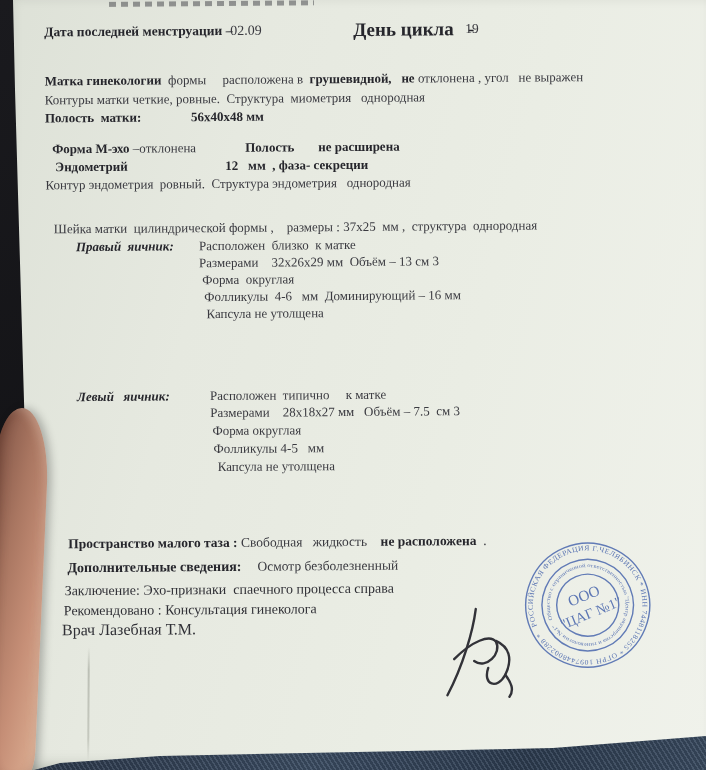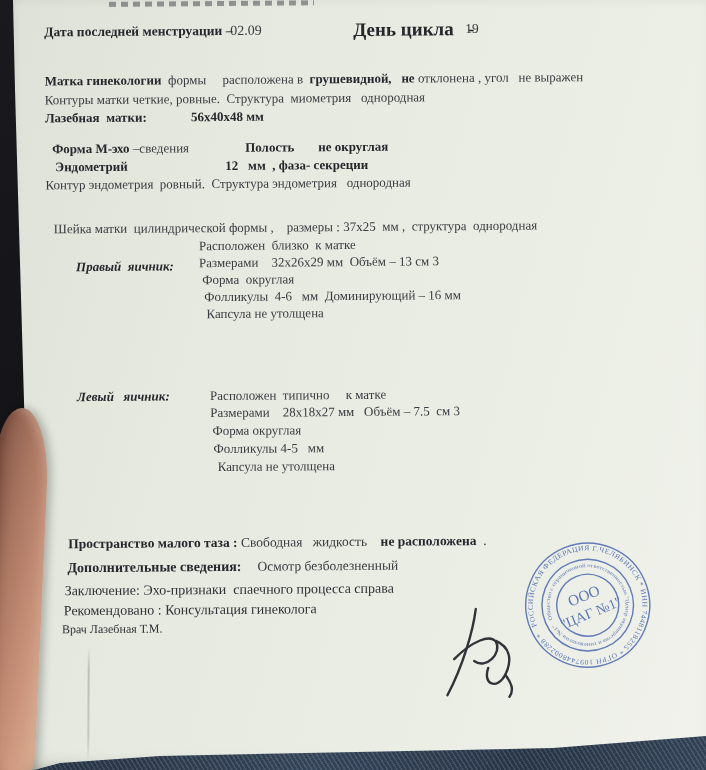--- a/index.html
+++ b/index.html
@@ -56,54 +56,54 @@
 
     <div class="clip-remnant"></div>
 
     <div class="t b" style="left:47px;top:22px;font-size:13.5px;">Дата последней менструации –</div>
     <div class="t" style="left:233px;top:22px;font-size:14px;">02.09</div>
     <div class="t b" style="left:356px;top:22px;font-size:19px;">День цикла   -</div>
     <div class="t" style="left:468px;top:22px;font-size:13.5px;">19</div>
 
     <div class="t" style="left:47px;top:71px;"><span class="b">Матка гинекологии</span><span>  формы     расположена в  </span><span class="b">грушевидной,</span><span class="b">   не </span><span>отклонена , угол   не выражен</span></div>
     <div class="t" style="left:47px;top:90px;">Контуры матки четкие, ровные.  Структура  миометрия   однородная</div>
-    <div class="t b" style="left:47px;top:108px;">Лазебная  матки:</div>
+    <div class="t b" style="left:47px;top:108px;">Полость  матки:</div>
     <div class="t b" style="left:193px;top:108px;">56х40х48 мм</div>
 
-    <div class="t" style="left:54px;top:139px;"><span class="b">Форма М-эхо </span><span>–сведения</span></div>
+    <div class="t" style="left:54px;top:139px;"><span class="b">Форма М-эхо </span><span>–отклонена</span></div>
     <div class="t b" style="left:247px;top:139px;">Полость</div>
-    <div class="t b" style="left:320px;top:139px;">не округлая</div>
+    <div class="t b" style="left:320px;top:139px;">не расширена</div>
     <div class="t b" style="left:57px;top:157px;">Эндометрий</div>
     <div class="t b" style="left:227px;top:157px;">12   мм  , фаза- секреции</div>
     <div class="t" style="left:47px;top:175px;">Контур эндометрия  ровный.  Структура эндометрия   однородная</div>
 
     <div class="t" style="left:55px;top:219px;">Шейка матки  цилиндрической формы ,    размеры : 37х25  мм ,  структура  однородная</div>
 
-    <div class="t bi" style="left:77px;top:237px;margin-top:20px;">Правый  яичник:</div>
+    <div class="t bi" style="left:77px;top:237px;">Правый  яичник:</div>
     <div class="t" style="left:200px;top:237px;">Расположен  близко  к матке</div>
     <div class="t" style="left:200px;top:254px;">Размерами    32х26х29 мм  Объём – 13 см 3</div>
     <div class="t" style="left:203px;top:271px;">Форма  округлая</div>
     <div class="t" style="left:205px;top:288px;">Фолликулы  4-6   мм  Доминирующий – 16 мм</div>
     <div class="t" style="left:207px;top:305px;">Капсула не утолщена</div>
 
     <div class="t bi" style="left:77px;top:387px;">Левый   яичник:</div>
     <div class="t" style="left:210px;top:387px;">Расположен  типично     к матке</div>
     <div class="t" style="left:210px;top:404px;">Размерами    28х18х27 мм   Объём – 7.5  см 3</div>
     <div class="t" style="left:212px;top:422px;">Форма округлая</div>
     <div class="t" style="left:213px;top:440px;">Фолликулы 4-5   мм</div>
     <div class="t" style="left:217px;top:458px;">Капсула не утолщена</div>
 
     <div class="t" style="left:67px;top:534px;font-size:13.5px;"><span class="b">Пространство малого таза :</span><span> Свободная   жидкость    </span><span class="b">не расположена</span><span>  .</span></div>
 
     <div class="t b" style="left:66px;top:558px;font-size:14px;">Дополнительные сведения:</div>
     <div class="t" style="left:256px;top:558px;font-size:13.5px;">Осмотр безболезненный</div>
 
     <div class="t" style="left:63px;top:581px;font-size:14px;color:#303036;">Заключение: Эхо-признаки  спаечного процесса справа</div>
     <div class="t" style="left:62px;top:601px;font-size:14px;color:#303036;">Рекомендовано : Консультация гинеколога</div>
-    <div class="t" style="left:60px;top:620px;font-size:12px;color:#303036;">Врач Лазебная Т.М.</div>
+    <div class="t" style="left:60px;top:620px;font-size:16px;color:#303036;">Врач Лазебная Т.М.</div>
 
     <div class="crease"></div>
 
     <svg class="sig" viewBox="0 0 120 110">
       <g fill="none" stroke="#23232a" stroke-width="2.4" stroke-linecap="round">
         <path d="M52,12 C49,34 39,68 23,98"></path>
         <path d="M30,62 C48,44 66,37 72,45 C78,56 62,73 50,64"></path>
         <path d="M72,44 C85,50 89,62 81,78 C73,93 58,88 64,71"></path>
         <path d="M81,78 C87,86 90,93 85,100"></path>
       </g>

